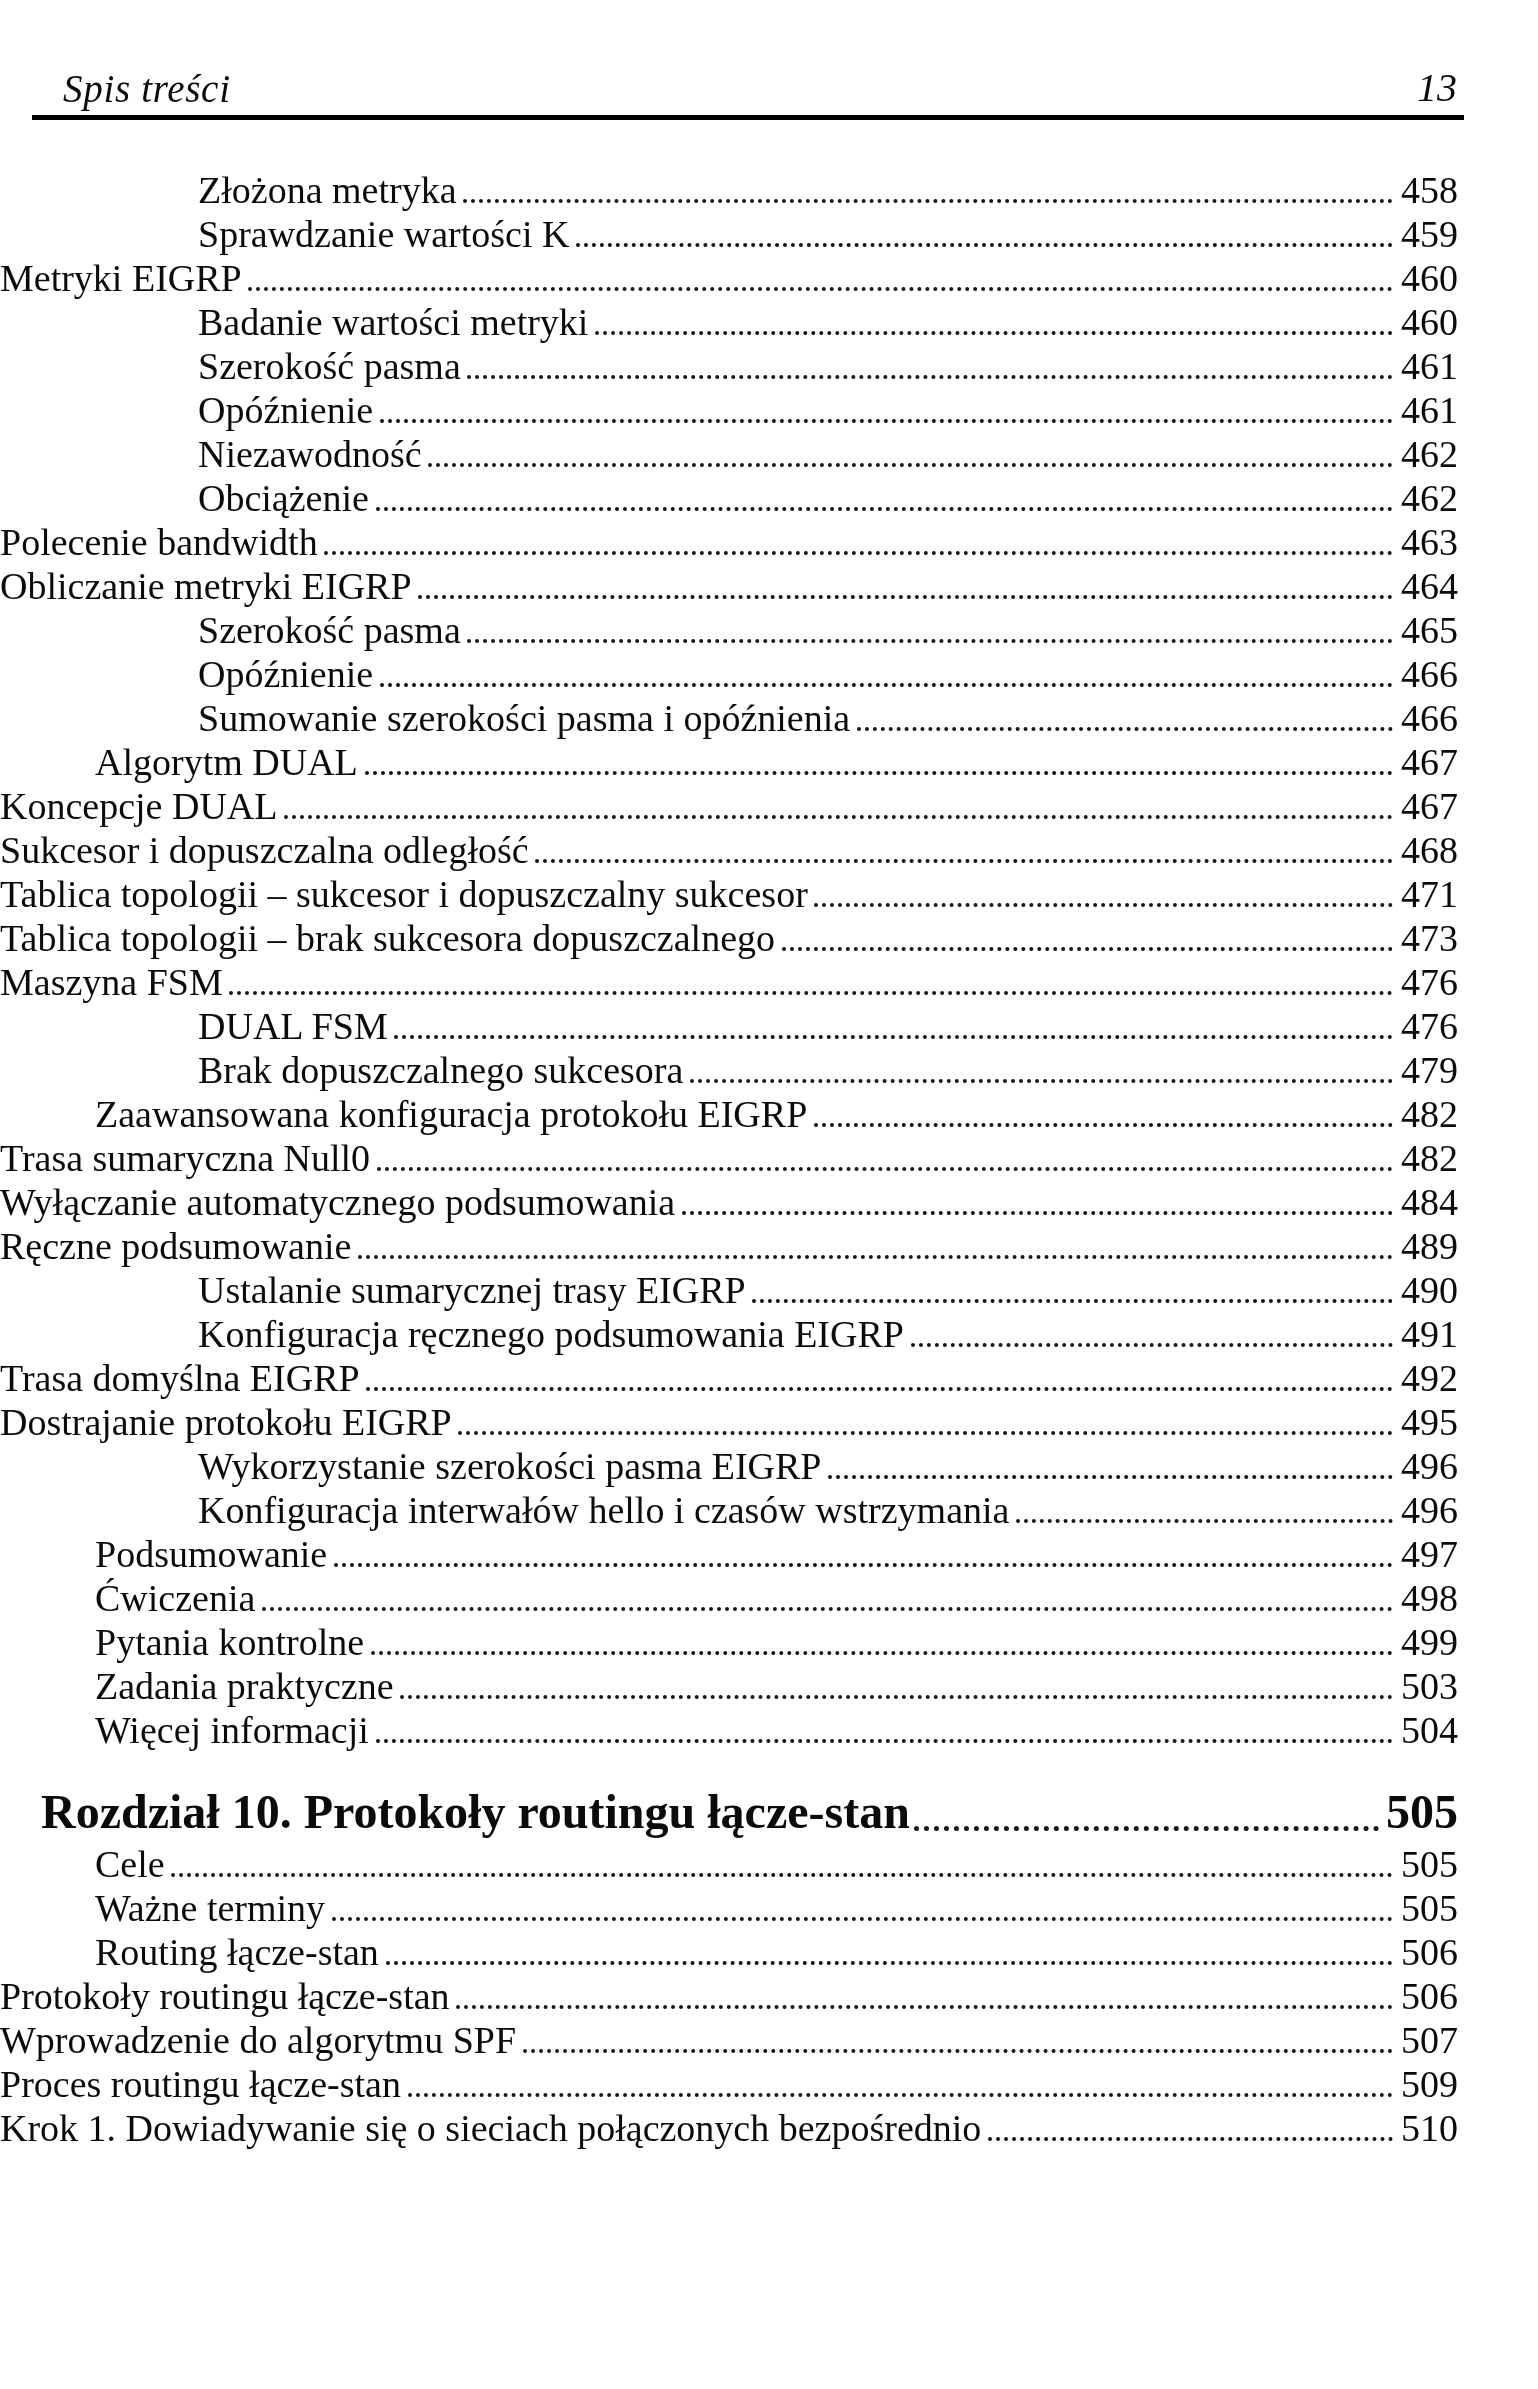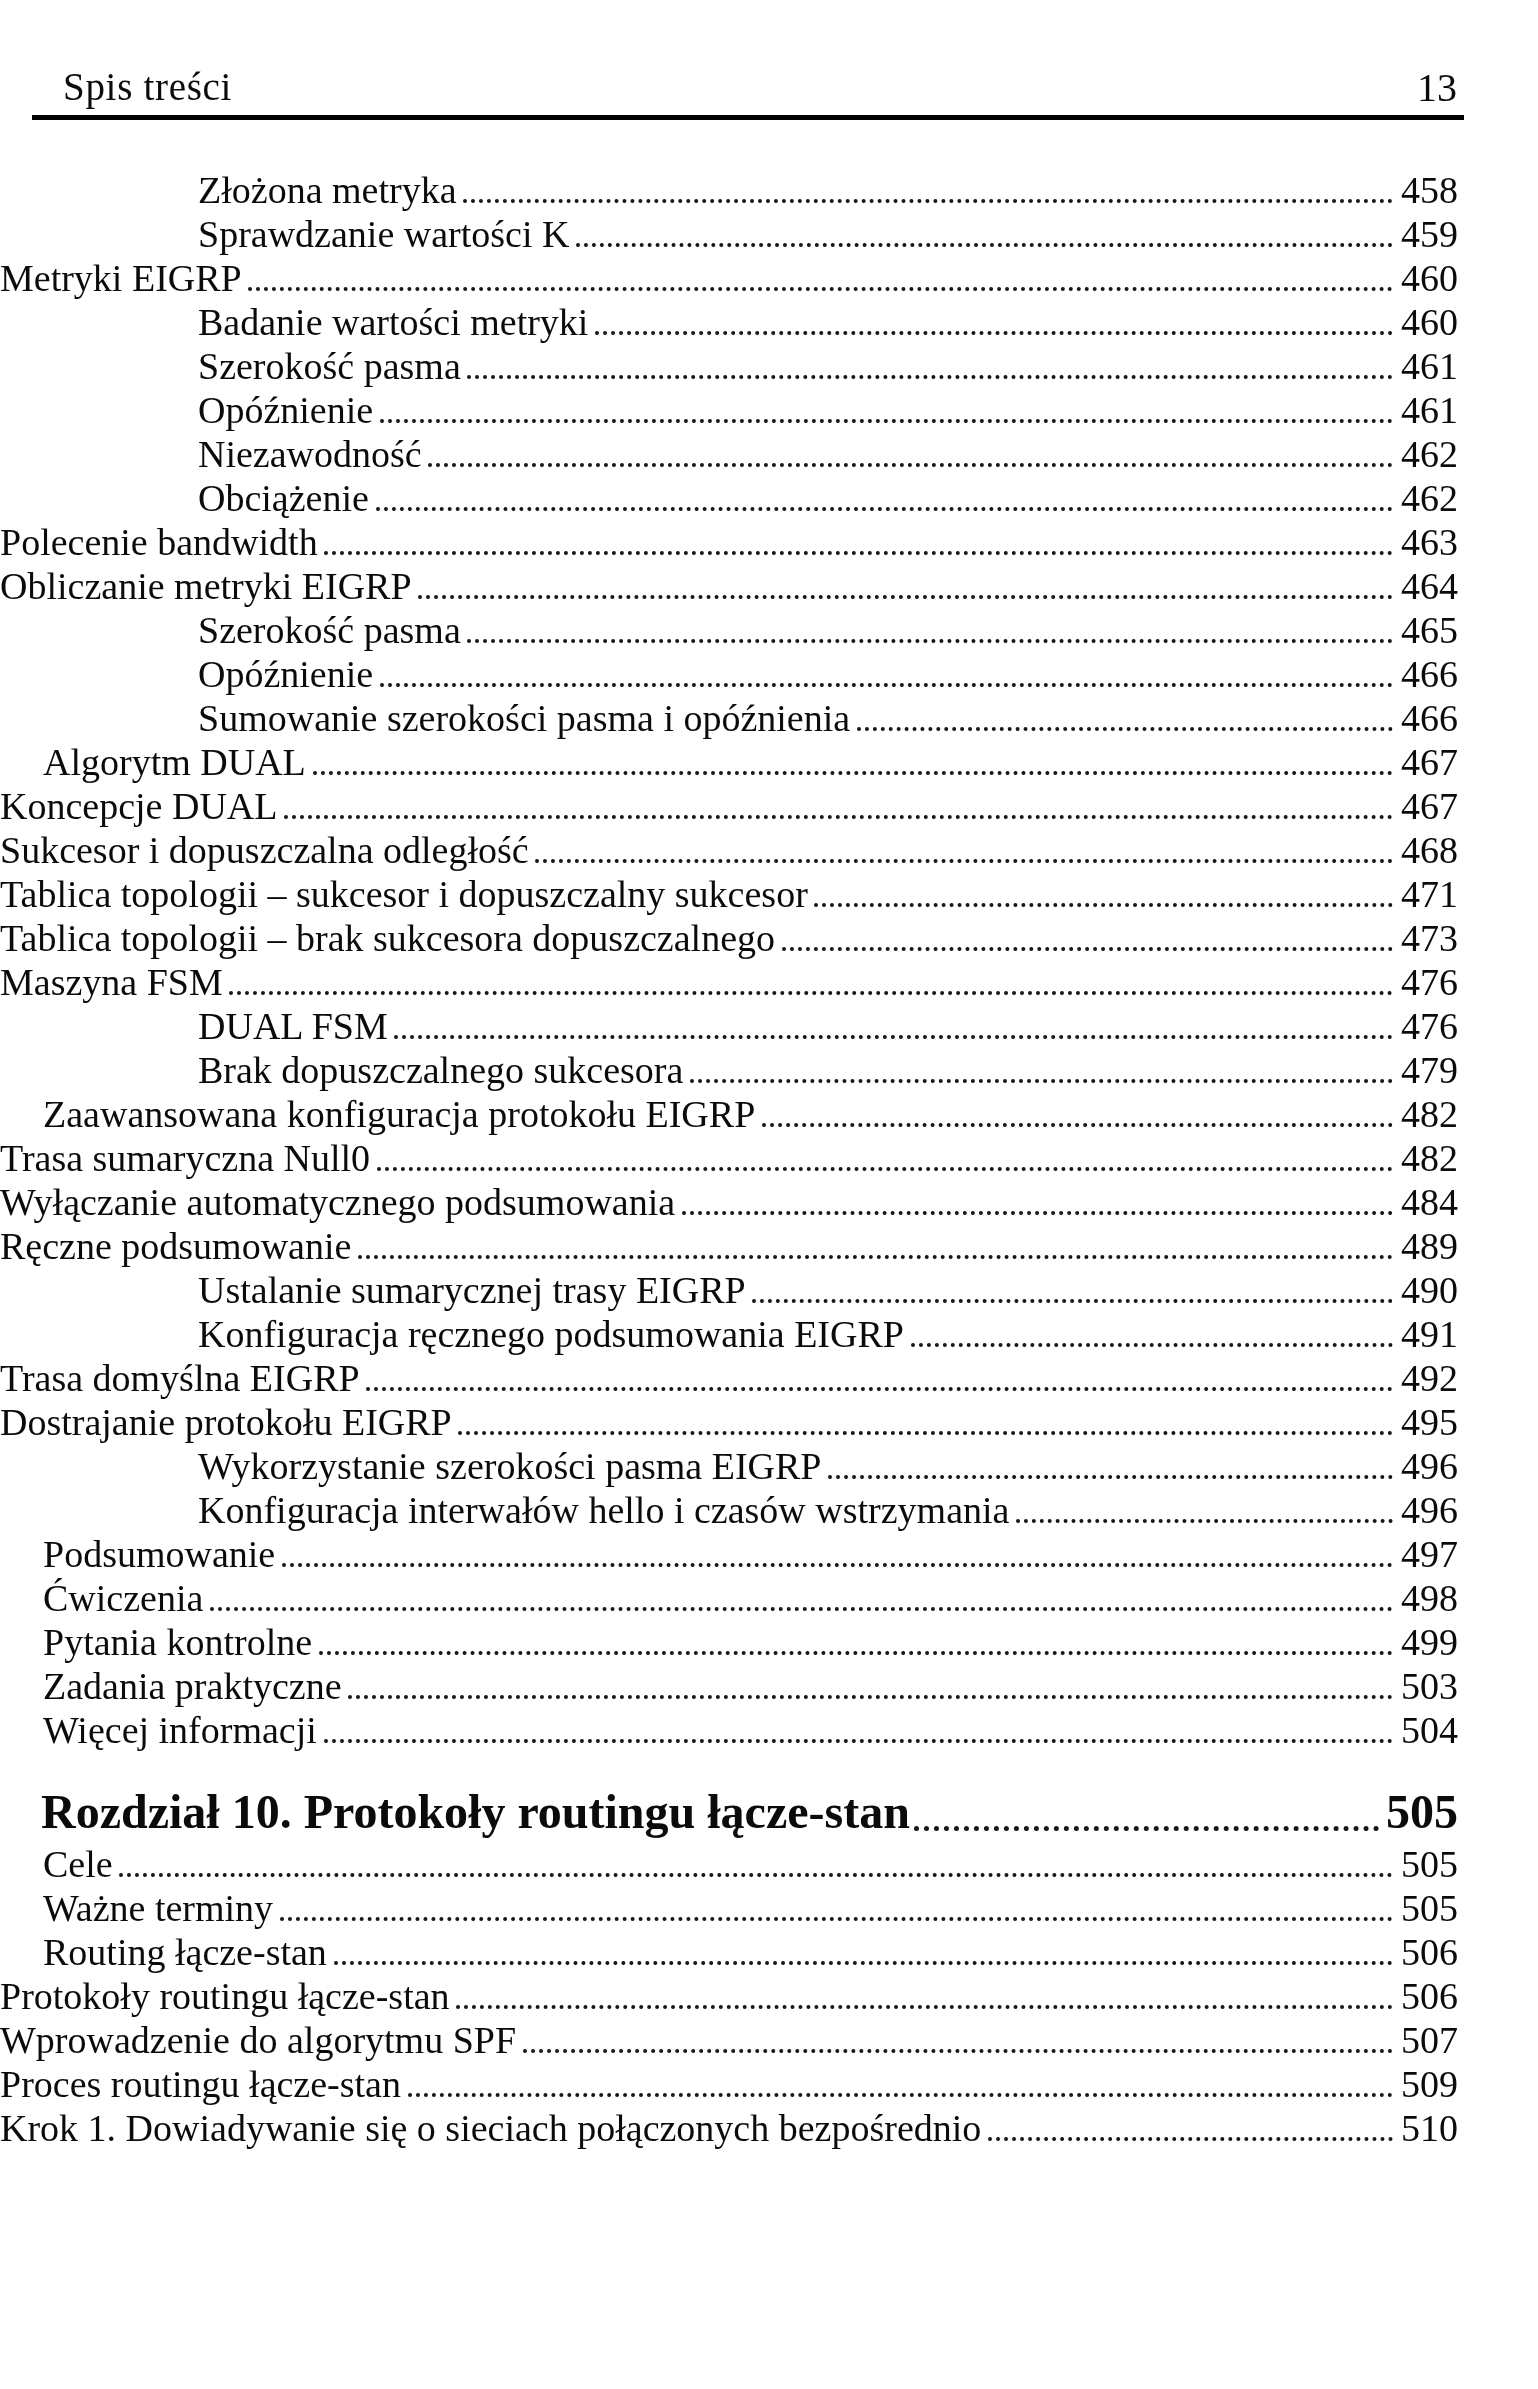--- a/index.html
+++ b/index.html
@@ -17,21 +17,22 @@
     overflow: hidden;
   }
   
   .running-header {
     position: absolute;
     left: 32px;
     right: 81px;
     top: 64px;
     display: flex;
     justify-content: space-between;
-    align-items: flex-start;
+    align-items: flex-end;
+    font-style: italic;
   }
   .running-header .doc-title {
     margin-left: 31px;
     font-size: 39px;
     letter-spacing: 0.7px;
   }
   .running-header .folio {
     font-size: 40px;
   }
   .header-rule {
@@ -67,21 +68,21 @@
     content: "";
     position: absolute;
     left: 6.7px;
     right: 8px;
     bottom: 8.7px;
     border-bottom: 4px dotted #161616;
   }
   .toc-row .entry-page { flex: 0 0 auto; }
 
   .level-0 { padding-left: 41px;  }
-  .level-1 { padding-left: 43px; }
+  .level-1 { padding-left: 95px; }
   .level-2 { }
   .level-3 { padding-left: 198px; }
 
   .chapter-row {
     font-weight: bold;
     font-size: 48px;
     height: 61px;
     line-height: 61px;
     margin-top: 29px;
   }

